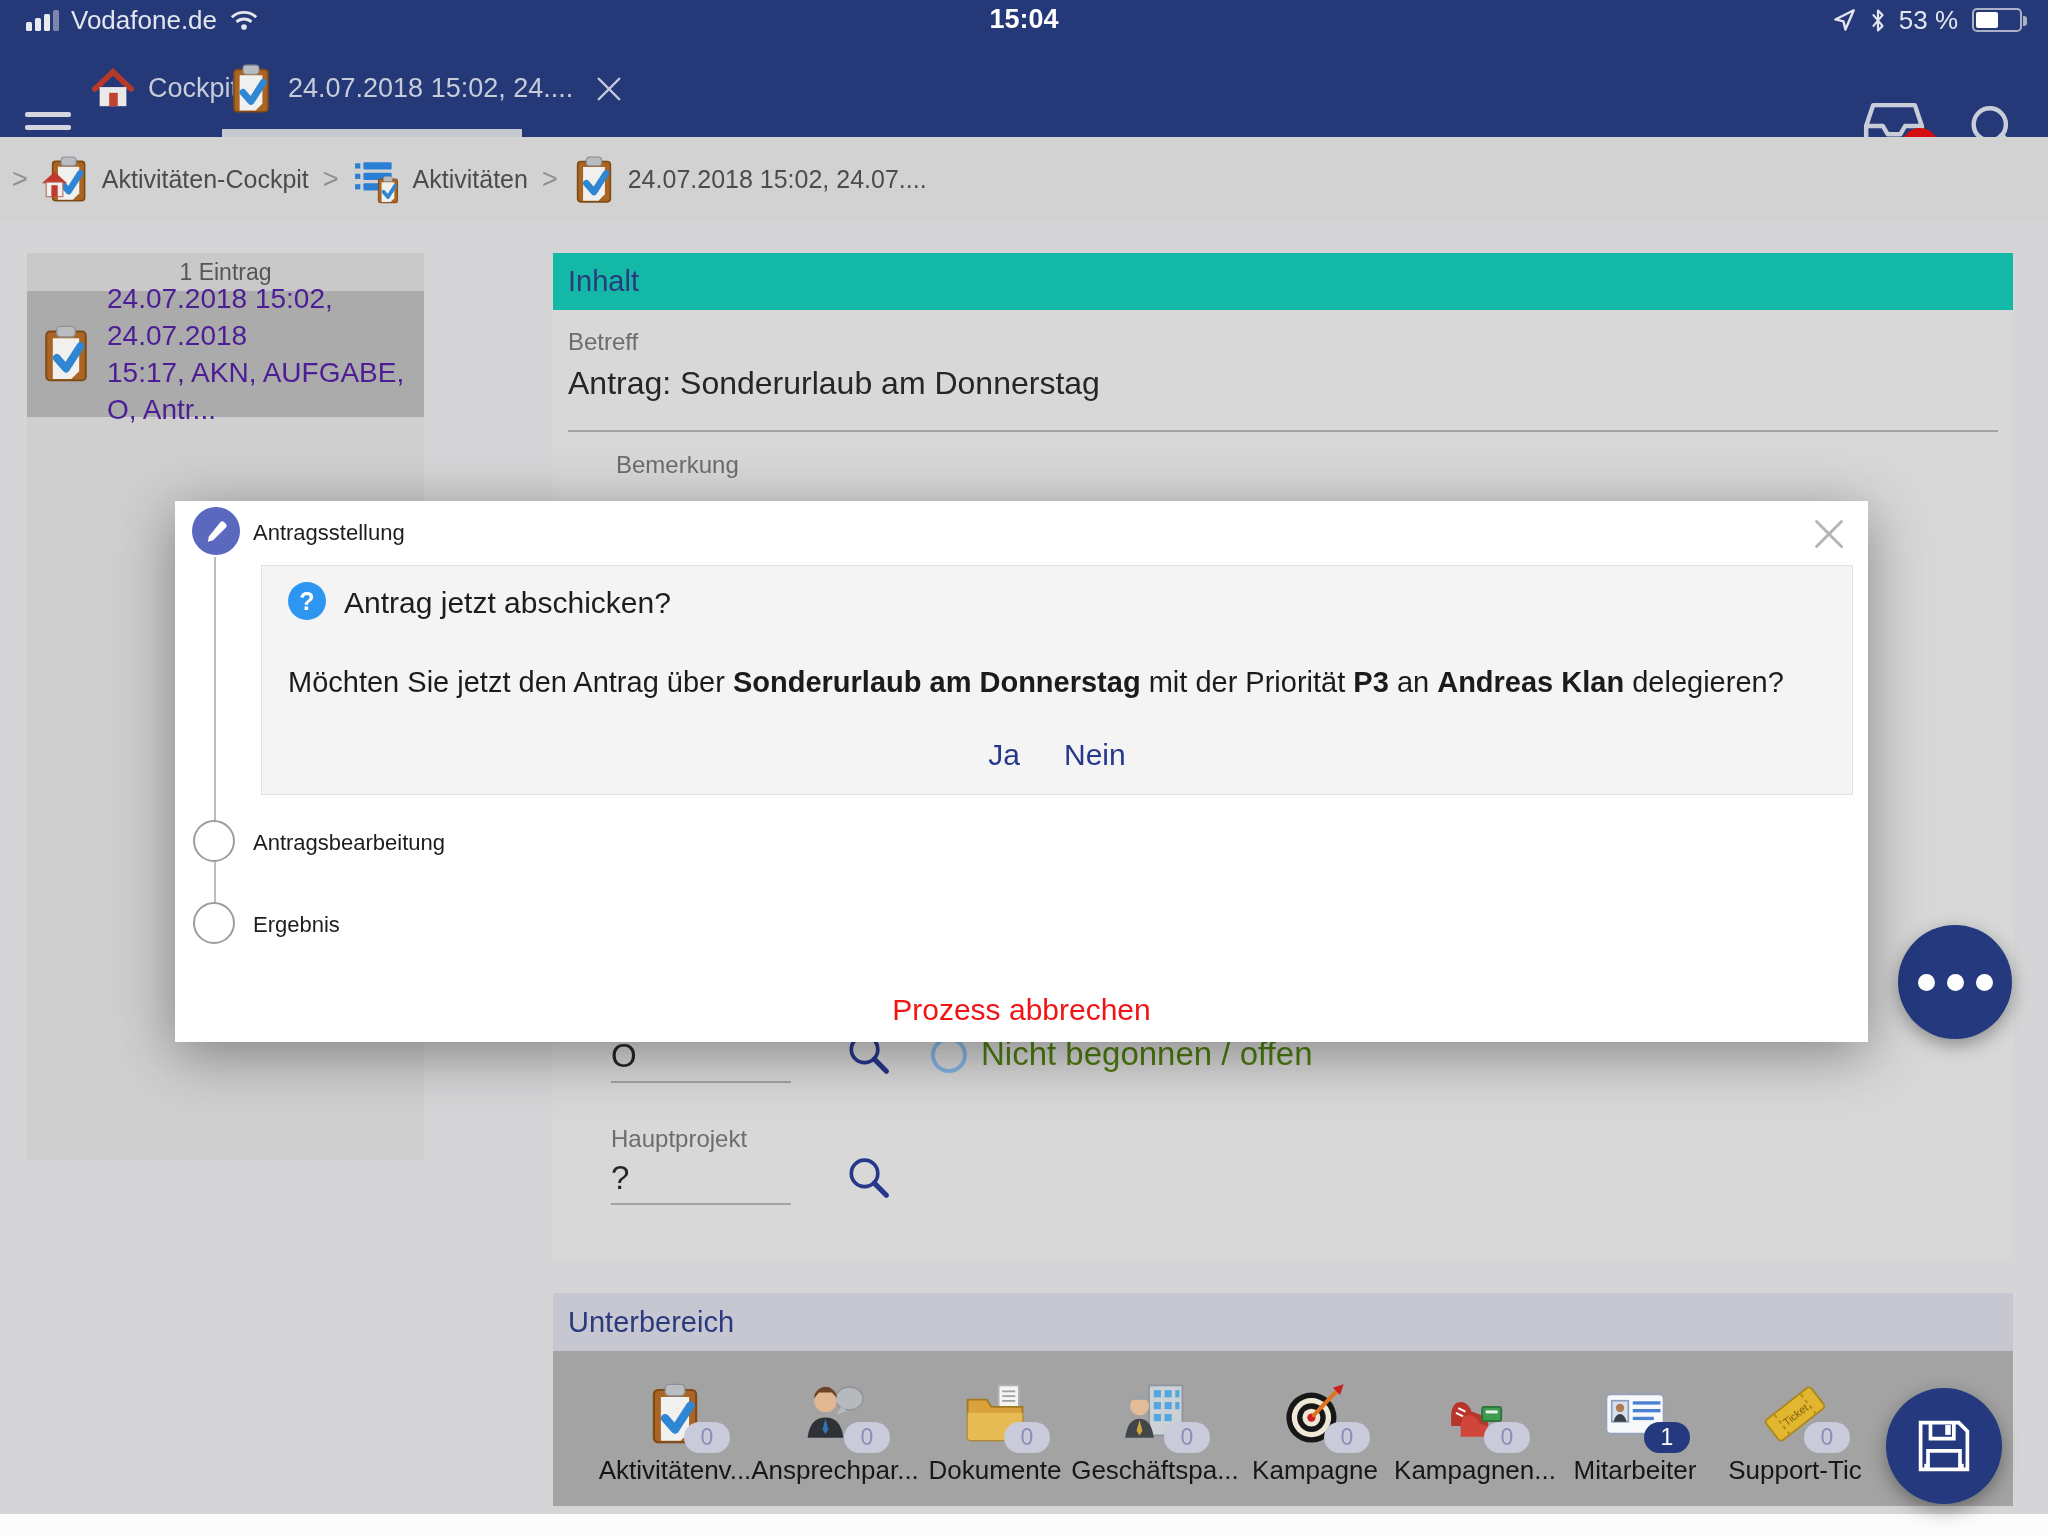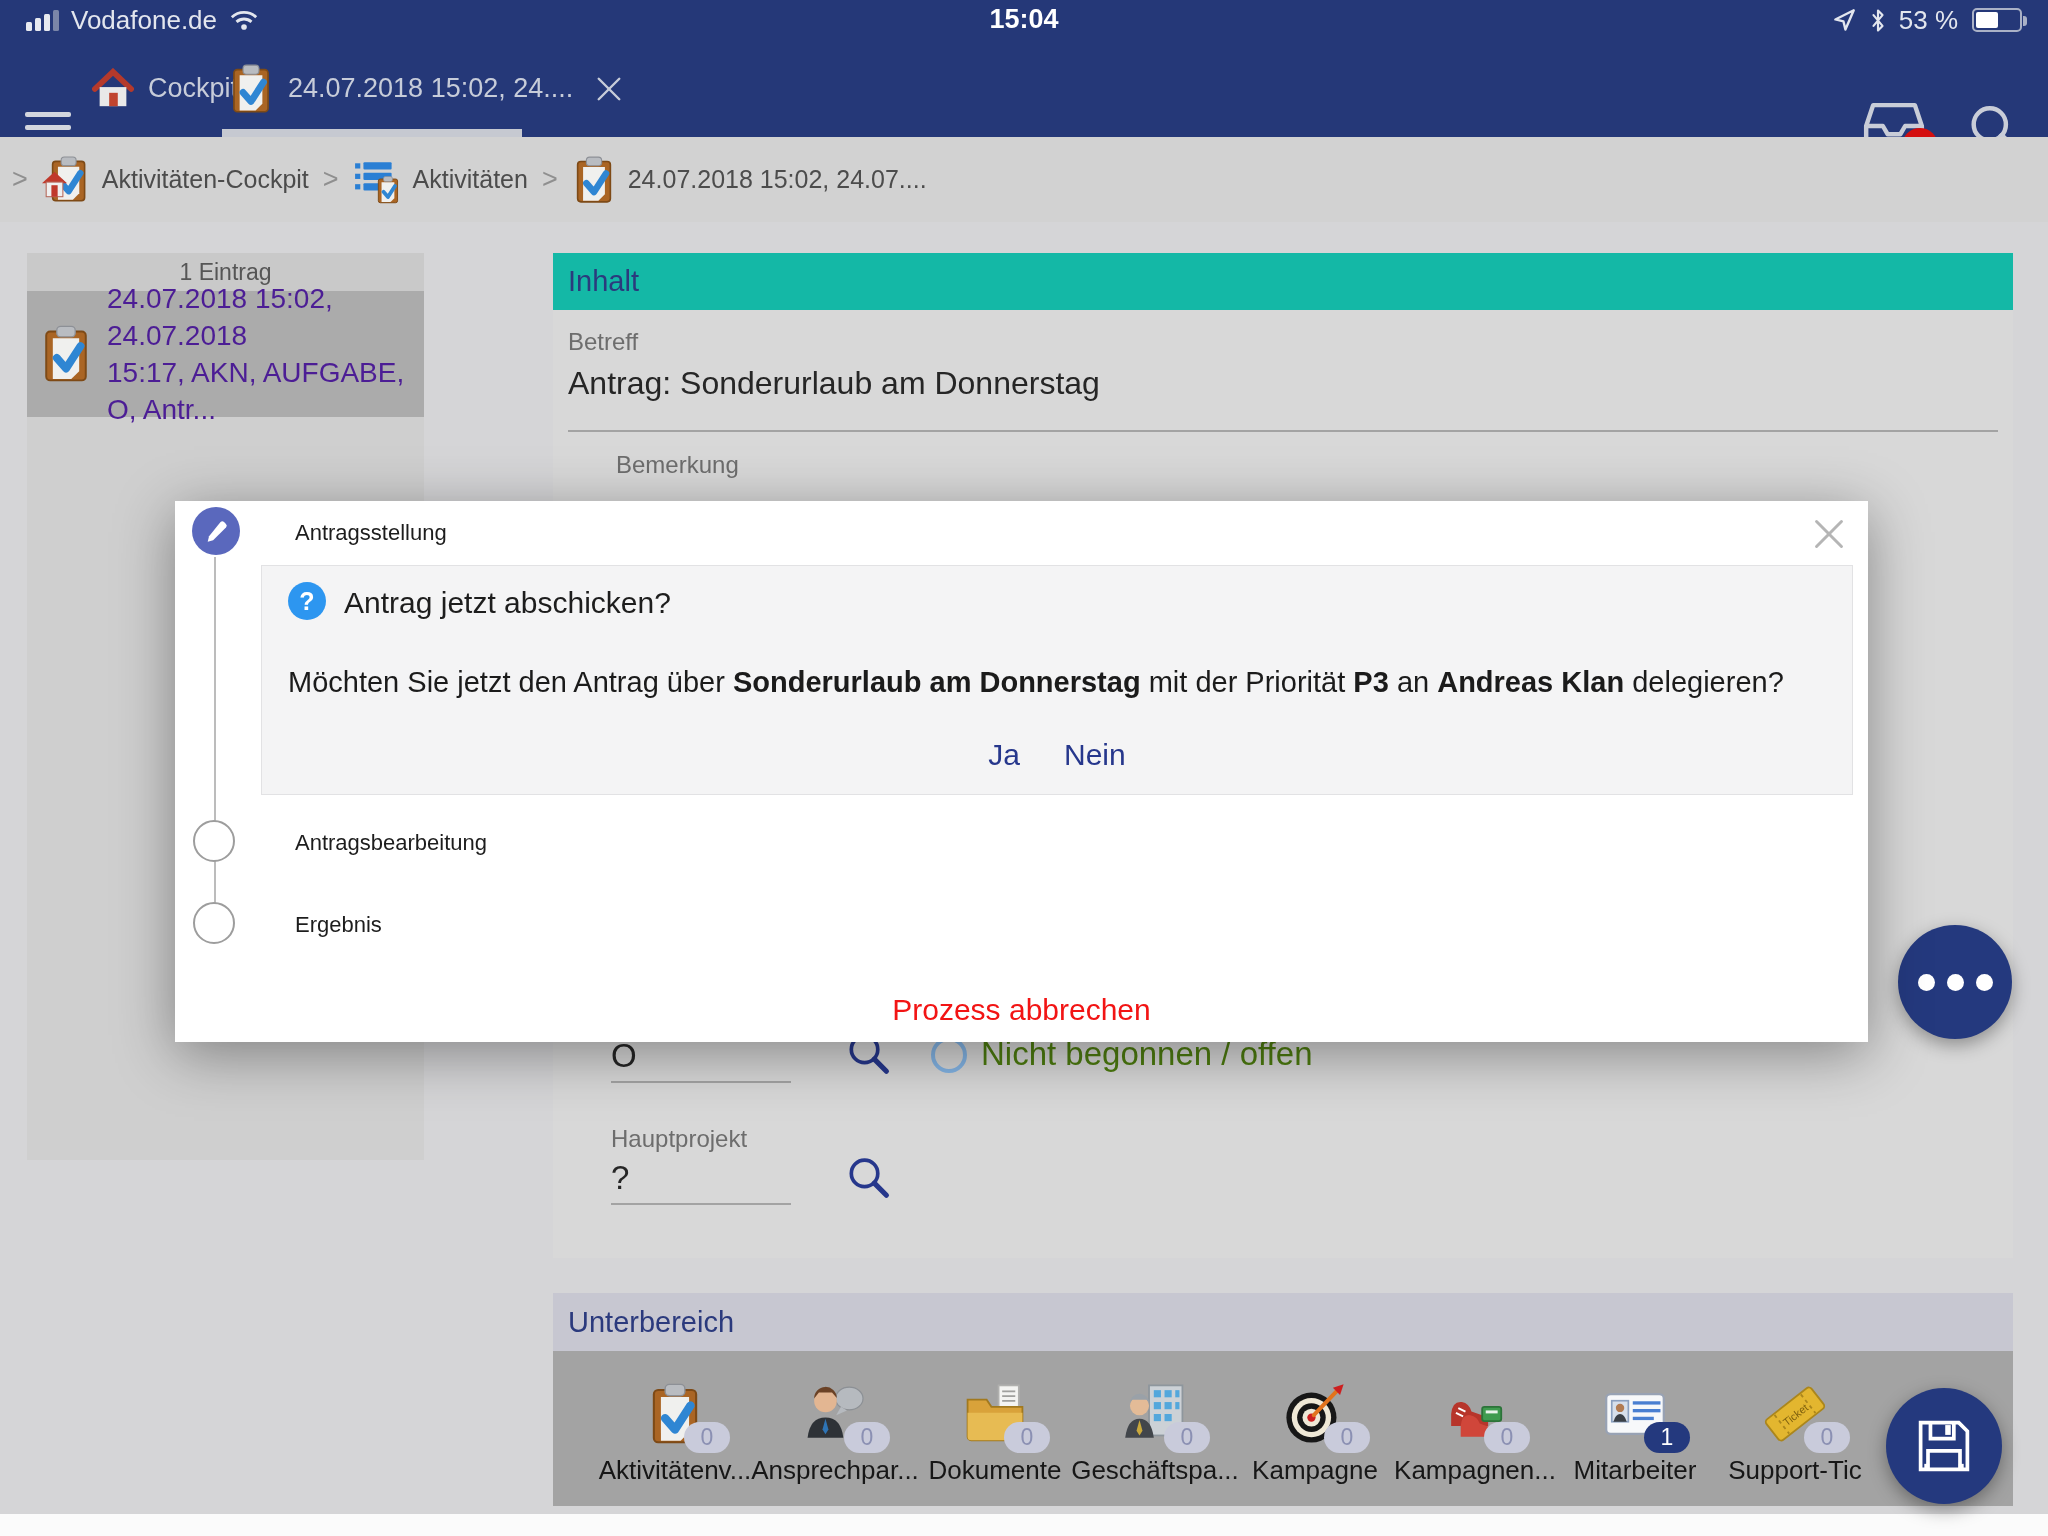--- a/index.html
+++ b/index.html
@@ -82,21 +82,21 @@
   #dialog { position:absolute; left:175px; top:501px; width:1693px; height:541px; background:#fff;
     box-shadow:0 12px 55px rgba(0,0,0,.38); z-index:20; }
   #dlg-close { position:absolute; right:22px; top:16px; width:34px; height:34px; color:#b5b5b5; cursor:pointer; }
   #dlg-line { position:absolute; left:39px; top:56px; width:2px; height:352px; background:#bcbcbc; }
   .step-circle { position:absolute; border-radius:50%; background:#fff; }
   #step1-circle { left:17px; top:6px; width:48px; height:48px; background:#5a68bd;
     display:flex; align-items:center; justify-content:center; }
   #step1-circle svg { width:27px; height:27px; }
   #step2-circle { left:18px; top:319px; width:42px; height:42px; border:2px solid #9d9d9d; }
   #step3-circle { left:18px; top:401px; width:42px; height:42px; border:2px solid #9d9d9d; }
-  .step-label { position:absolute; left:78px; font-size:22px; color:#1d1d1d;margin-left:42px; }
+  .step-label { position:absolute; left:78px; font-size:22px; color:#1d1d1d; }
   #step1-label { top:19px; }
   #step2-label { top:329px; }
   #step3-label { top:411px; }
   #dlg-card { position:absolute; left:86px; top:64px; width:1592px; height:230px; background:#f4f4f5; border:1px solid #e2e2e4; }
   #q-icon { position:absolute; left:26px; top:16px; width:38px; height:38px; border-radius:50%; background:#2d96f0;
     color:#fff; font-size:25px; font-weight:bold; display:flex; align-items:center; justify-content:center; }
   #q-title { position:absolute; left:82px; top:20px; font-size:30px; color:#1d1d1d; }
   #dlg-message { position:absolute; left:26px; top:96px; right:30px; font-size:29px; color:#1b1b1b; line-height:40px; }
   #dlg-message b { font-weight:bold; }
   #dlg-buttons { position:absolute; left:0; top:172px; width:100%; display:flex; justify-content:center; gap:44px; }

